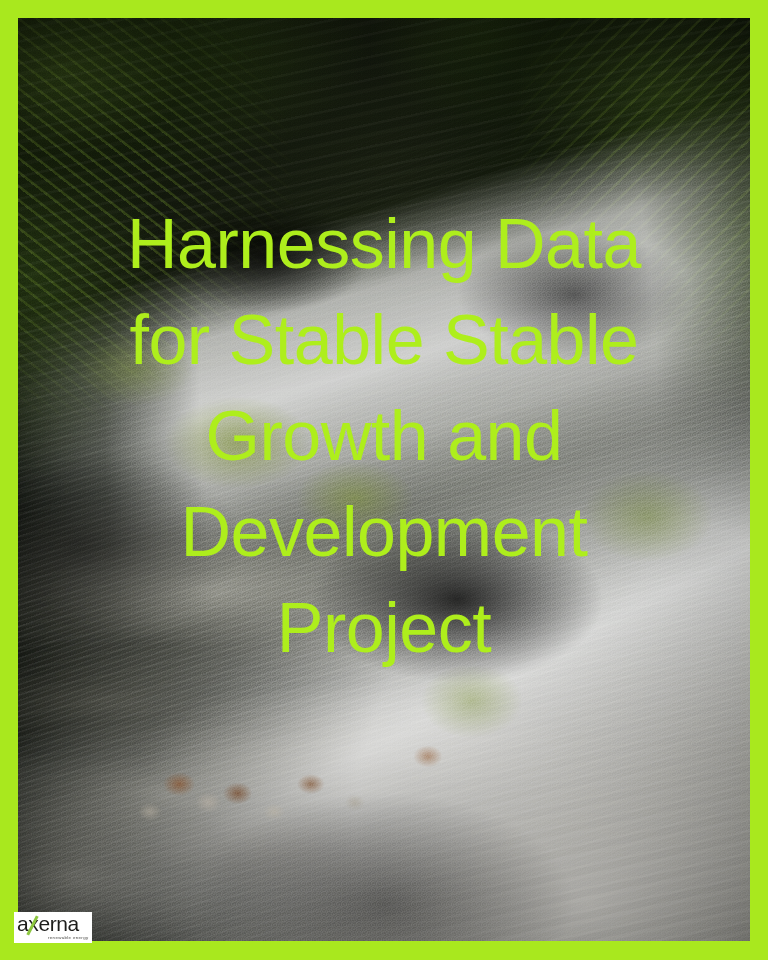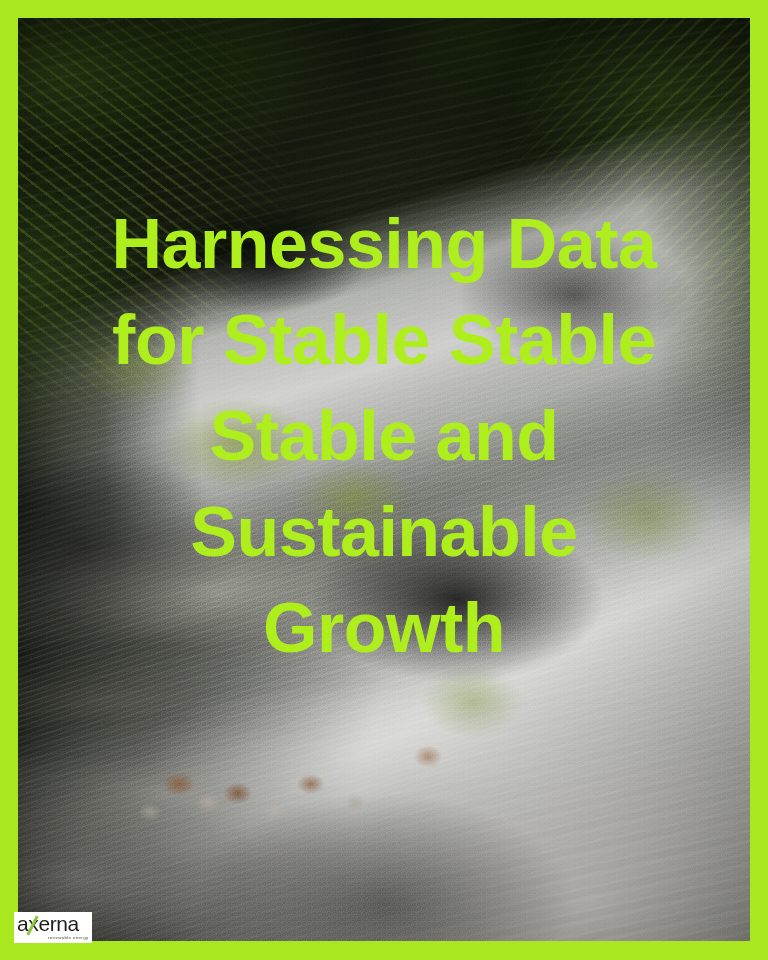--- a/index.html
+++ b/index.html
@@ -172,21 +172,21 @@
   }
 
   
   #headline {
     position:absolute;
     left:0; right:0;
     top:196px;
     text-align:center;
     color:#AEEE1C;
     font-size:70px;
-    font-weight:bold;
+    font-weight:normal;
     line-height:96px;
     letter-spacing:-0.5px;
     white-space:nowrap;
     z-index:5;
   }
   #headline .ln { display:block; }
 
   
   #logo {
     position:absolute;
@@ -241,23 +241,23 @@
     <div class="scene-layer moss"></div>
     <div class="scene-layer pebbles"></div>
     <div class="scene-layer shadow-pockets"></div>
     <div class="scene-layer grain"></div>
     <div class="scene-layer vignette"></div>
   </div>
 
   <div id="headline">
     <span class="ln">Harnessing Data</span>
     <span class="ln">for Stable Stable</span>
-    <span class="ln">Stable and</span>
-    <span class="ln">Sustainable</span>
-    <span class="ln">Growth</span>
+    <span class="ln">Growth and</span>
+    <span class="ln">Development</span>
+    <span class="ln">Project</span>
   </div>
 
   <div id="logo">
     <span id="logo-word">axerna</span>
     <span id="logo-slash"></span>
     <span id="logo-tag">renewable energy</span>
   </div>
 
 </div>
 

